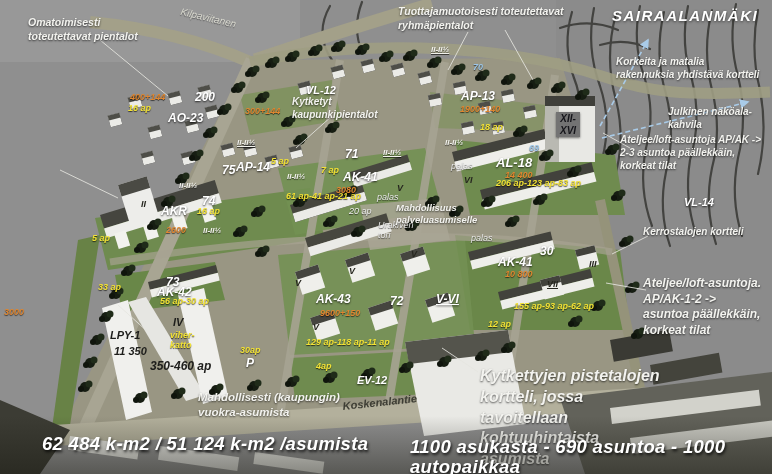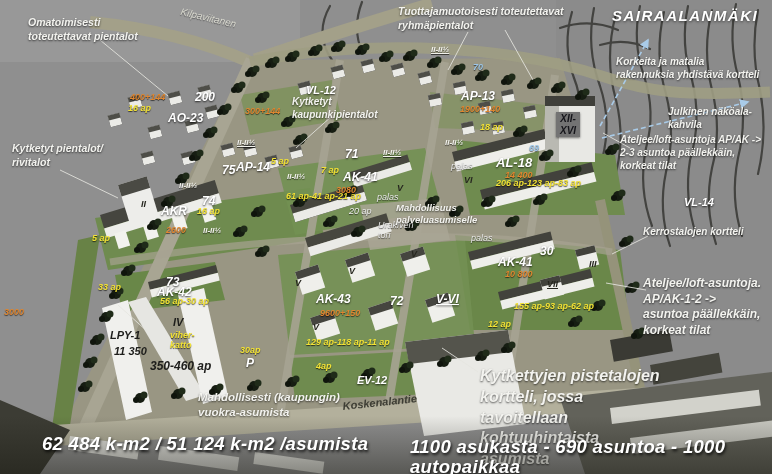--- a/index.html
+++ b/index.html
@@ -432,21 +432,20 @@
   <span class="lb it" style="left:349px;top:207px">20 ap</span>
 
   <span class="lb co" style="left:28px;top:16px;width:125px">Omatoimisesti toteutettavat pientalot</span>
   <span class="lb title" style="left:612px;top:8px">SAIRAALANMÄKI</span>
   <span class="lb co" style="left:398px;top:5px;width:195px">Tuottajamuotoisesti toteutettavat ryhmäpientalot</span>
   <span class="lb co" style="left:616px;top:55px;width:145px;font-size:10px">Korkeita ja matalia rakennuksia yhdistävä kortteli</span>
   <span class="lb co" style="left:668px;top:105px;width:100px;font-size:10px">Julkinen näköala-kahvila</span>
   <span class="lb co" style="left:620px;top:133px;width:150px;font-size:10px">Ateljee/loft-asuntoja AP/AK -&gt; 2-3 asuntoa päällekkäin, korkeat tilat</span>
   <span class="lb co" style="left:643px;top:225px;width:110px;font-size:10px">Kerrostalojen kortteli</span>
   <span class="lb co" style="left:643px;top:276px;width:118px;font-size:12px">Ateljee/loft-asuntoja. AP/AK-1-2 -&gt; asuntoa päällekkäin, korkeat tilat</span>
-  <span class="lb co" style="left:12px;top:142px;width:95px">Kytketyt pientalot/ rivitalot</span>
   <span class="lb co" style="left:292px;top:95px;width:125px;font-size:10px">Kytketyt kaupunkipientalot</span>
   <span class="lb co" style="left:198px;top:390px;width:150px;font-size:11.5px">Mahdollisesti (kaupungin) vuokra-asumista</span>
   <span class="lb co" style="left:480px;top:366px;width:190px;font-size:16px">Kytkettyjen pistetalojen kortteli, jossa tavoitellaan kohtuuhintaista asumista</span>
   <span class="lb co" style="left:396px;top:202px;width:110px;font-size:9.5px">Mahdollisuus palveluasumiselle</span>
 
   <span class="lb street1" style="left:182px;top:6px">Kilpaviitanen</span>
   <span class="lb street2" style="left:342px;top:400px">Koskenalantie</span>
 
   <div class="bottom-shade"></div>
 

